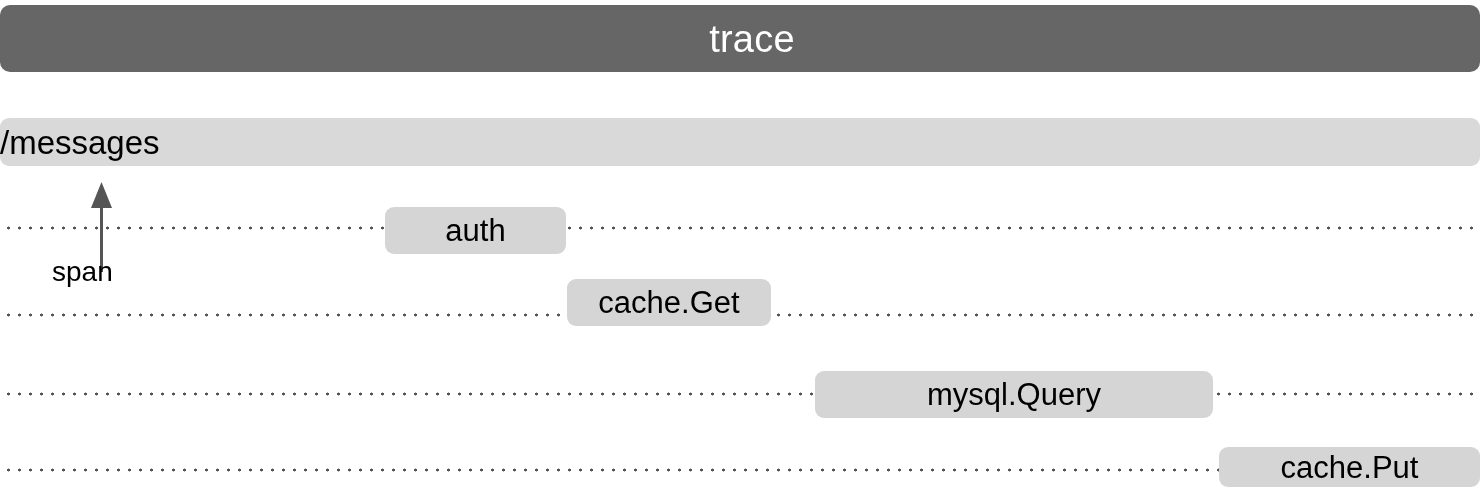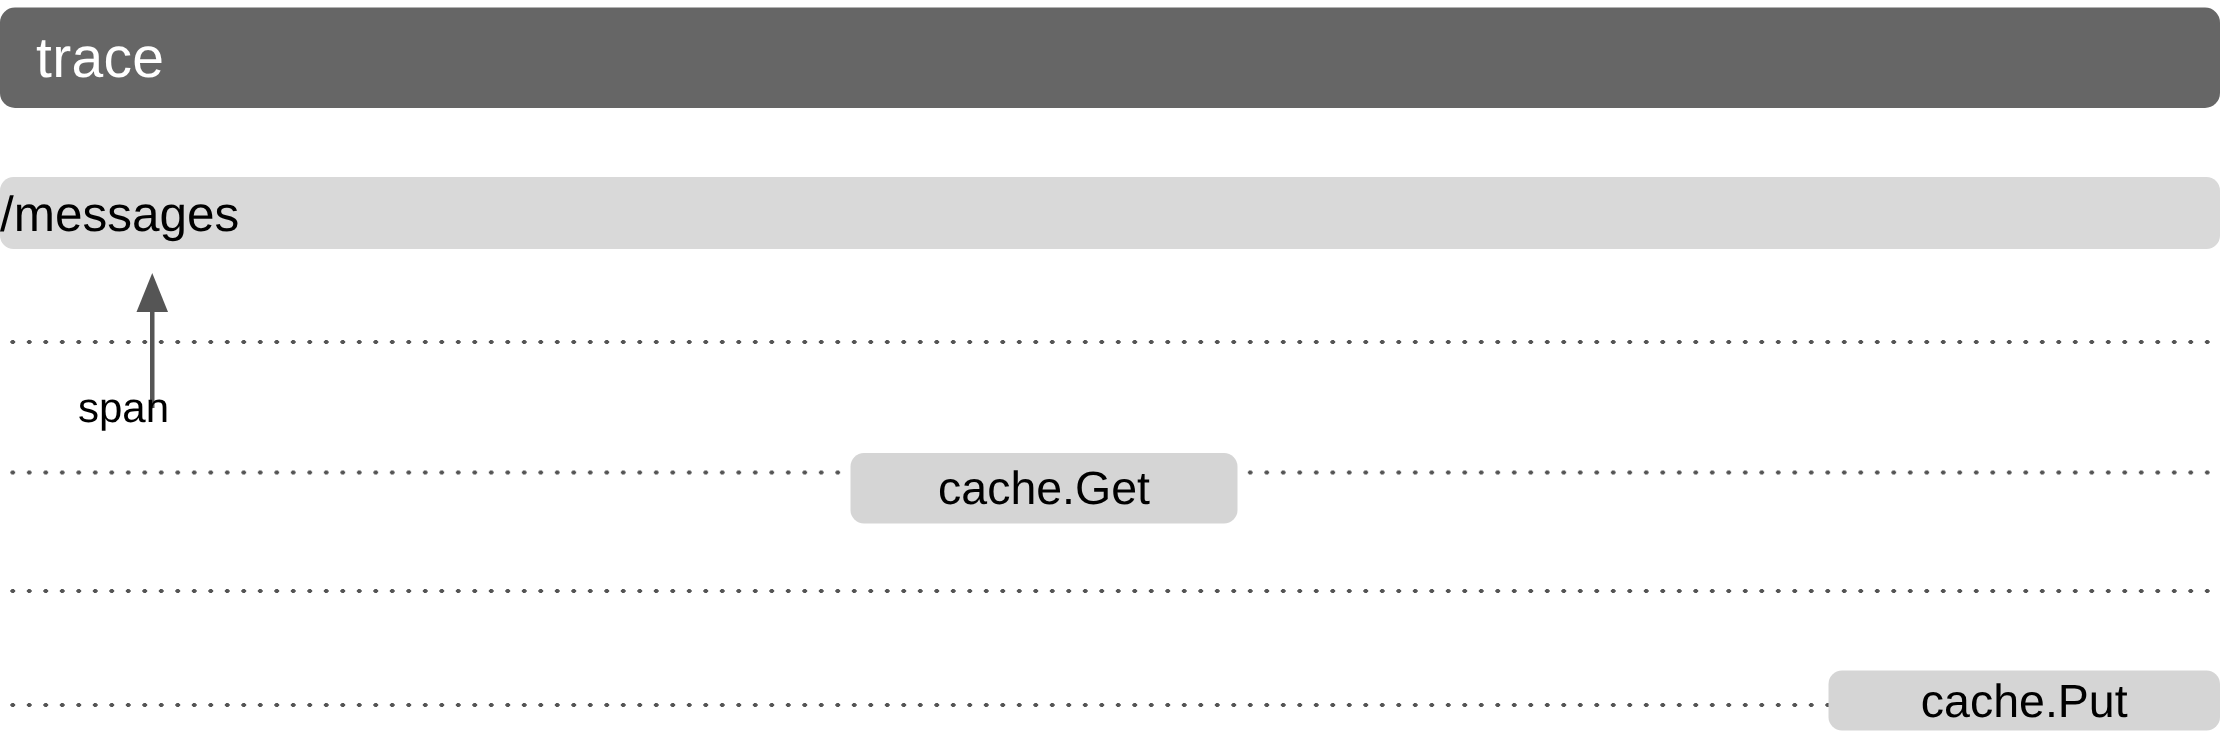--- a/index.html
+++ b/index.html
@@ -35,21 +35,21 @@
 
   
   .bar.trace {
     left: 0px;
     top: 5px;
     width: 1480px;
     height: 67px;
     background: #666666;
     border-radius: 10px;
     padding-left: 24px;
-    justify-content: flex-start;
+    justify-content: center;
   }
   .bar.trace .bar-label {
     color: #ffffff;
     font-size: 38px;
     letter-spacing: 0.2px;
   }
 
   
   .bar.root-span {
     left: 0px;
@@ -127,23 +127,29 @@
   </div>
 
   <div class="annotation" style="left:82px; top:180px;">
     <svg width="40" height="95" viewBox="0 0 40 95">
       <line x1="19.5" y1="92" x2="19.5" y2="20" stroke="#555555" stroke-width="3"></line>
       <polygon points="19.5,2 30,28 9,28" fill="#555555"></polygon>
     </svg>
   </div>
   <div class="annotation-label">span</div>
 
+  <div class="bar child-span" style="left:385px; top:207px; width:181px; height:47px;">
+    <span class="bar-label">auth</span>
+  </div>
 
-  <div class="bar child-span" style="left:567px; top:302px; width:258px; height:47px;">
+  <div class="bar child-span" style="left:567px; top:279px; width:204px; height:47px;">
     <span class="bar-label">cache.Get</span>
   </div>
 
+  <div class="bar child-span" style="left:815px; top:371px; width:398px; height:47px;">
+    <span class="bar-label">mysql.Query</span>
+  </div>
 
   <div class="bar child-span" style="left:1219px; top:447px; width:261px; height:40px;">
     <span class="bar-label">cache.Put</span>
   </div>
 
 </div>
 
 </body></html>

